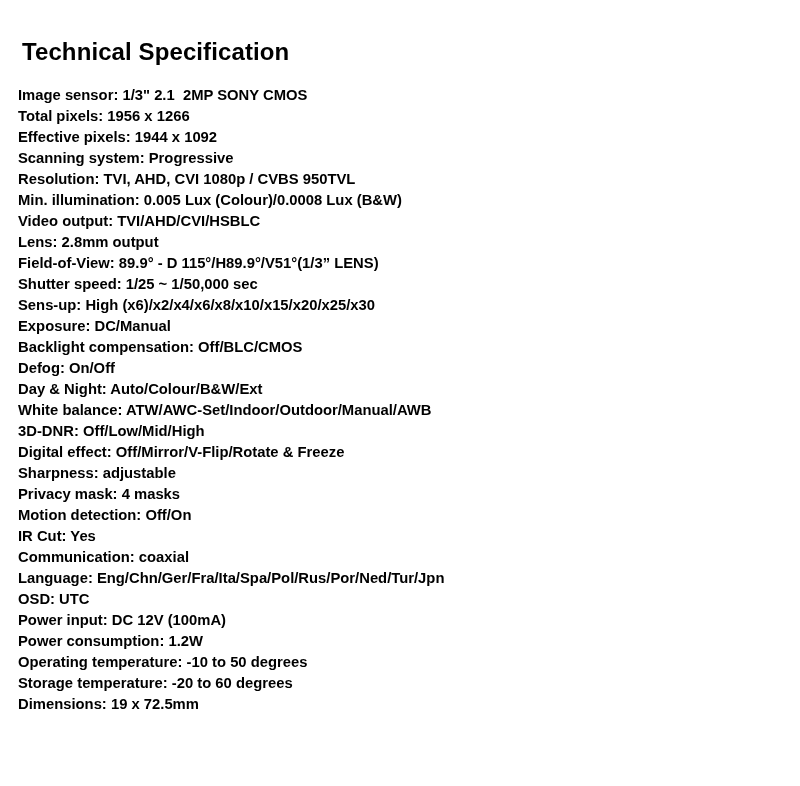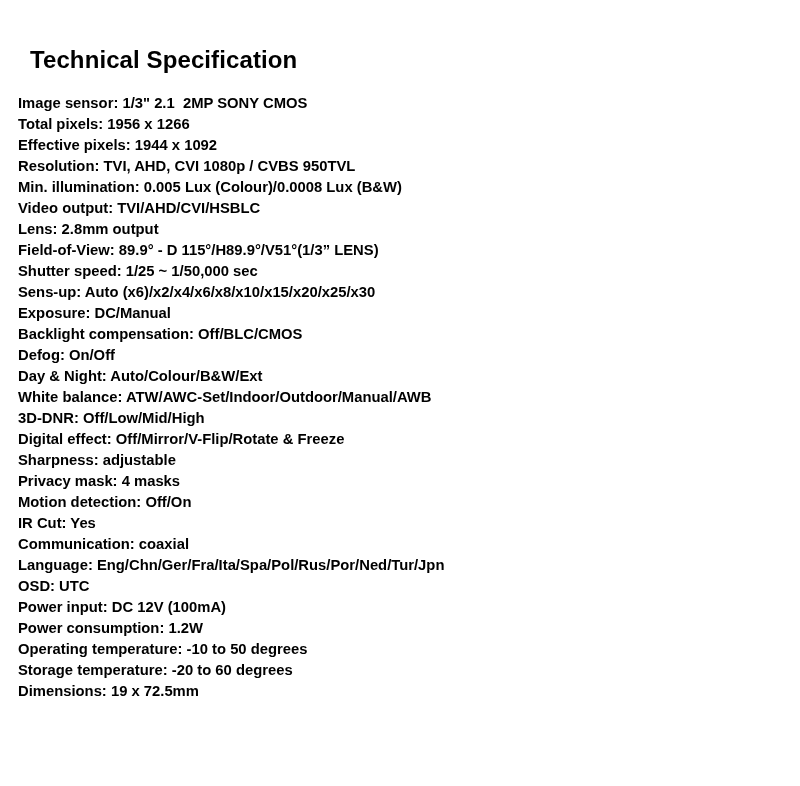--- a/index.html
+++ b/index.html
@@ -15,21 +15,21 @@
     color: #000000;
   }
   .page {
     width: 800px;
     height: 786px;
     background: #ffffff;
     box-sizing: border-box;
     padding: 34px 20px 0 18px;
   }
   .doc-title {
-    margin: 12px;
+    margin: 4px;
     font-size: 24px;
     line-height: 28px;
     font-weight: bold;
     letter-spacing: 0.1px;
     color: #000000;
   }
   .spec-list {
     margin-top: 19px;
   }
   .spec-line {
@@ -42,27 +42,28 @@
 </style>
 </head>
 <body>
 
 <div class="page">
   <h1 class="doc-title">Technical Specification</h1>
   <div class="spec-list">
     <div class="spec-line">Image sensor: 1/3" 2.1  2MP SONY CMOS</div>
     <div class="spec-line">Total pixels: 1956 x 1266</div>
     <div class="spec-line">Effective pixels: 1944 x 1092</div>
+    <div class="spec-line">Scanning system: Progressive</div>
     <div class="spec-line">Resolution: TVI, AHD, CVI 1080p / CVBS 950TVL</div>
     <div class="spec-line">Min. illumination: 0.005 Lux (Colour)/0.0008 Lux (B&amp;W)</div>
     <div class="spec-line">Video output: TVI/AHD/CVI/HSBLC</div>
     <div class="spec-line">Lens: 2.8mm output</div>
     <div class="spec-line">Field-of-View: 89.9° - D 115°/H89.9°/V51°(1/3” LENS)</div>
     <div class="spec-line">Shutter speed: 1/25 ~ 1/50,000 sec</div>
-    <div class="spec-line">Sens-up: Auto (x6)/x2/x4/x6/x8/x10/x15/x20/x25/x30</div>
+    <div class="spec-line">Sens-up: High (x6)/x2/x4/x6/x8/x10/x15/x20/x25/x30</div>
     <div class="spec-line">Exposure: DC/Manual</div>
     <div class="spec-line">Backlight compensation: Off/BLC/CMOS</div>
     <div class="spec-line">Defog: On/Off</div>
     <div class="spec-line">Day &amp; Night: Auto/Colour/B&amp;W/Ext</div>
     <div class="spec-line">White balance: ATW/AWC-Set/Indoor/Outdoor/Manual/AWB</div>
     <div class="spec-line">3D-DNR: Off/Low/Mid/High</div>
     <div class="spec-line">Digital effect: Off/Mirror/V-Flip/Rotate &amp; Freeze</div>
     <div class="spec-line">Sharpness: adjustable</div>
     <div class="spec-line">Privacy mask: 4 masks</div>
     <div class="spec-line">Motion detection: Off/On</div>

